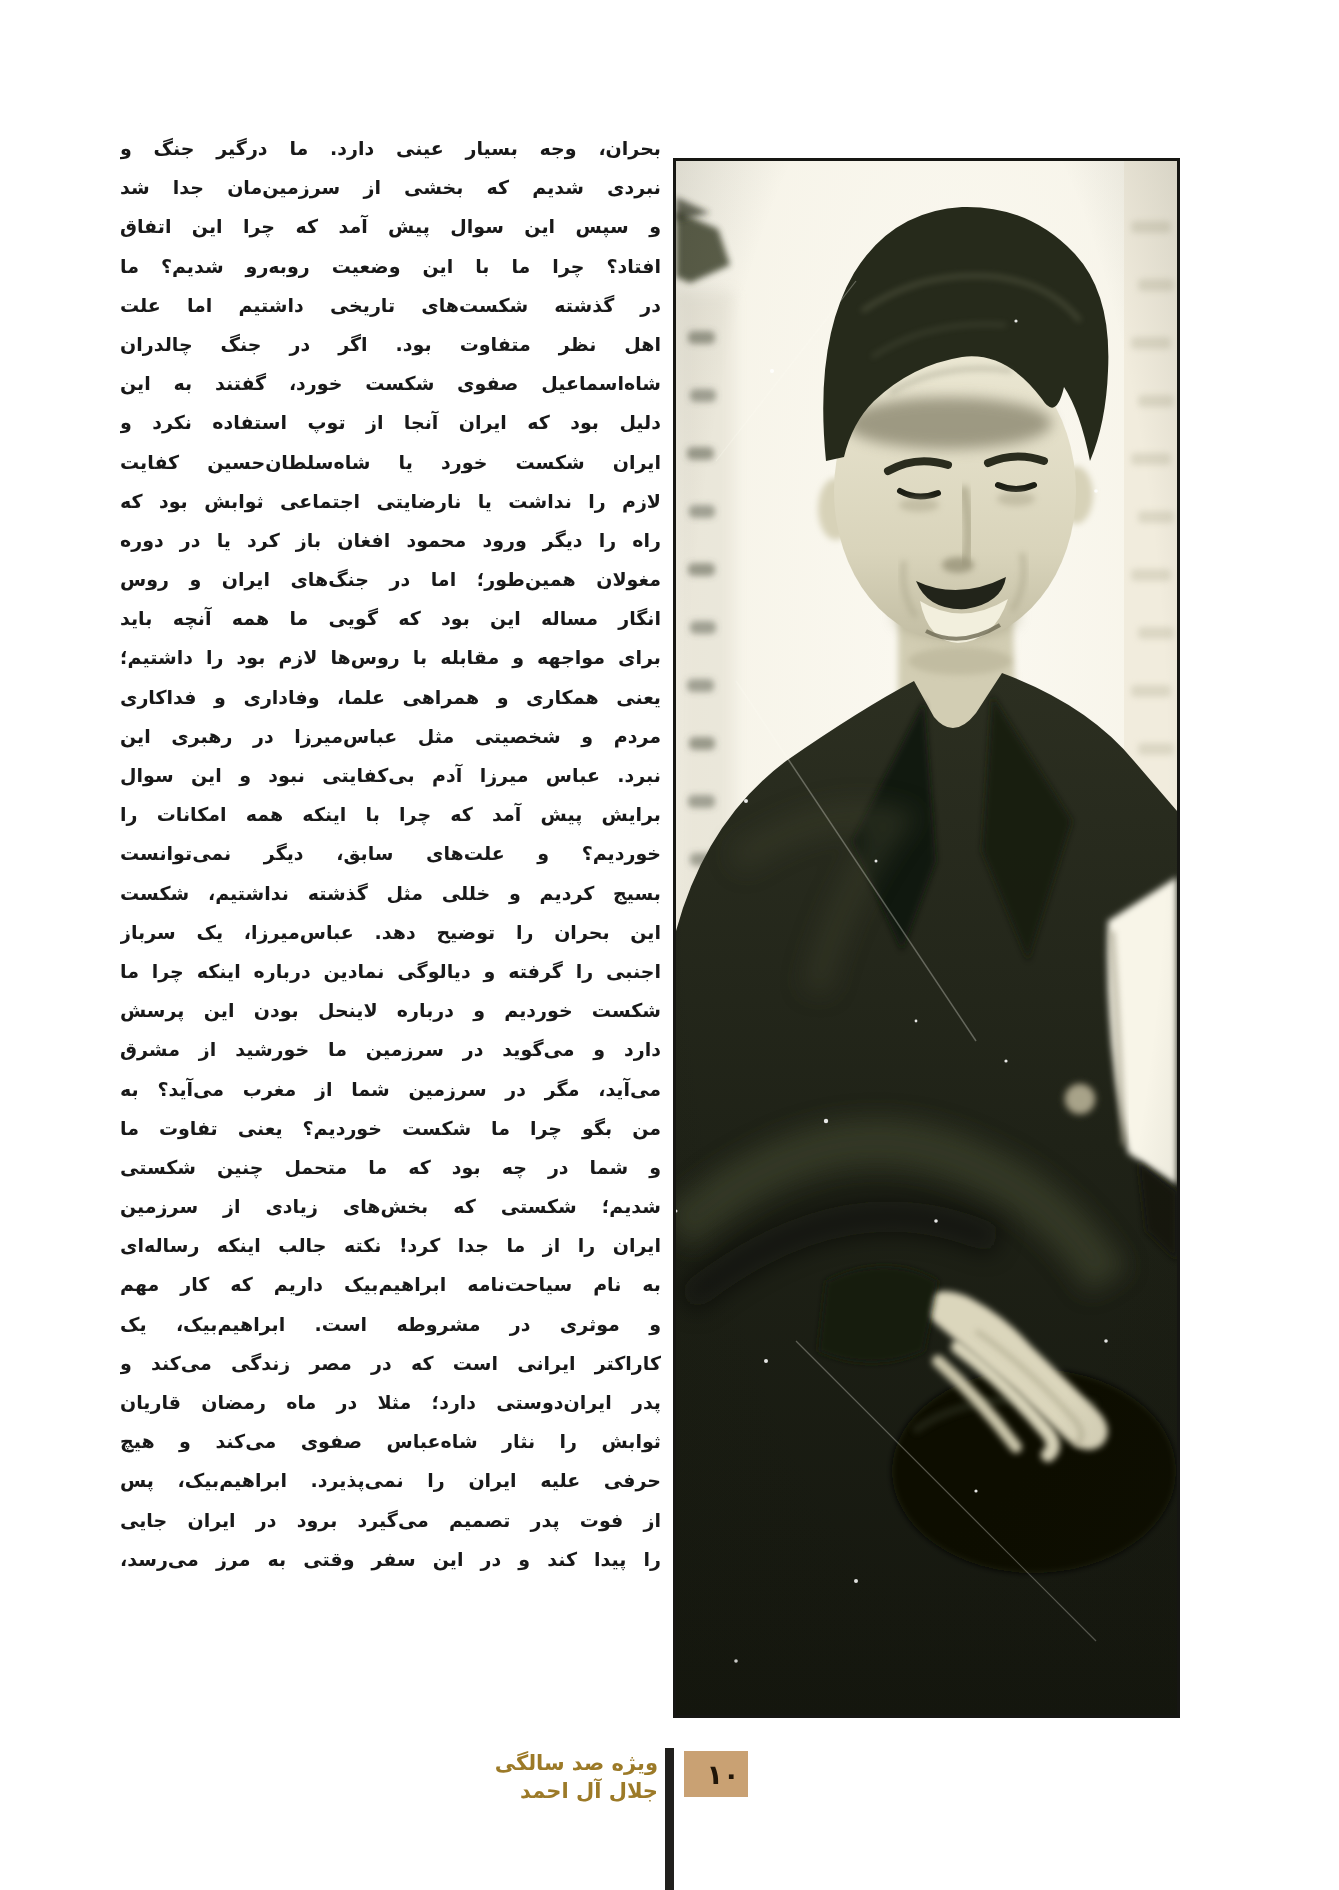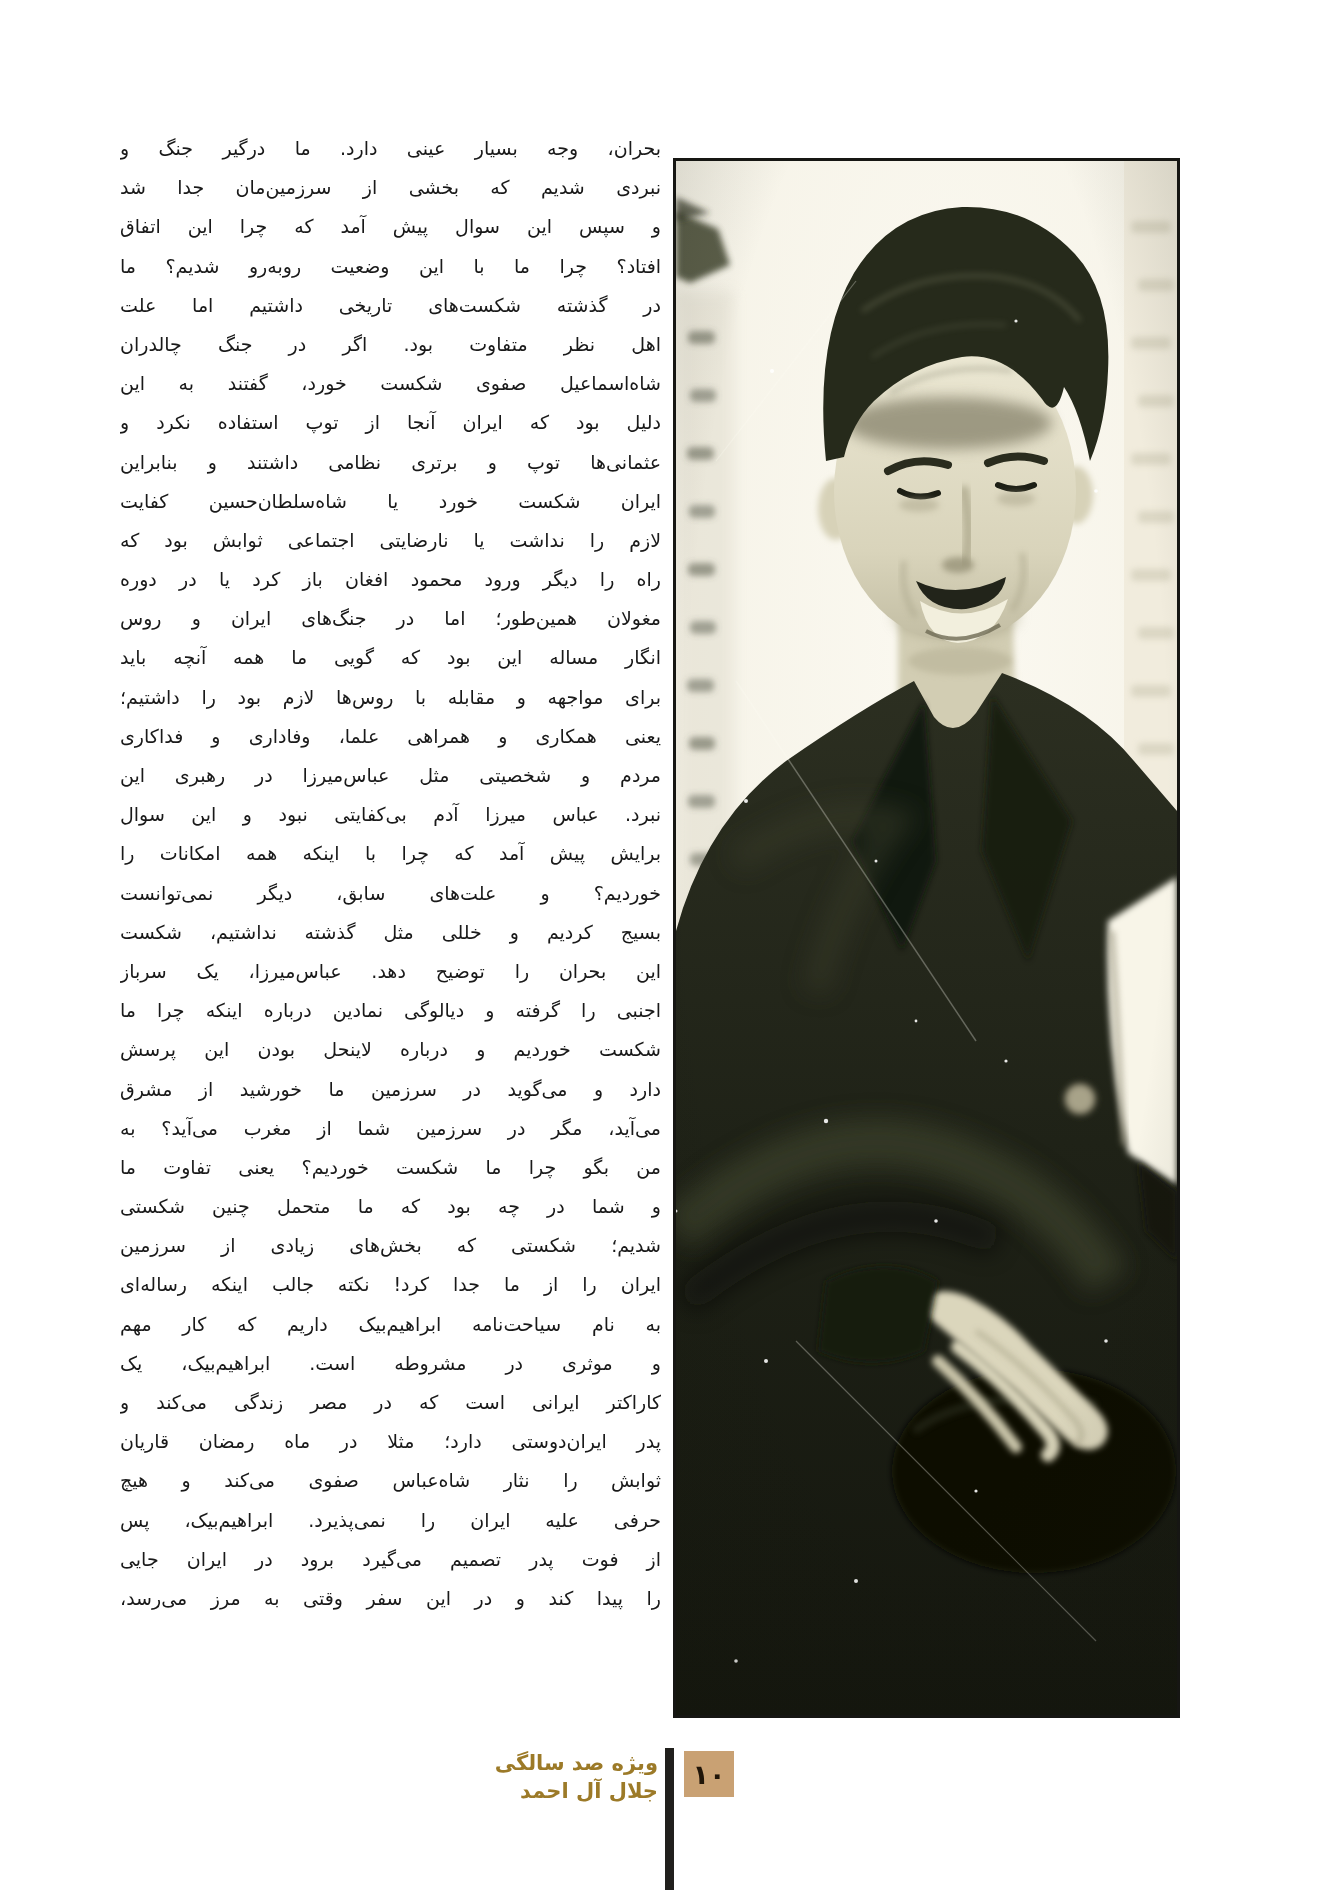--- a/index.html
+++ b/index.html
@@ -9,20 +9,21 @@
   }
   
   .article{
     position:absolute;top:129px;left:120px;width:541px;height:1592px;
     direction:rtl;color:#191919;
   }
   .article .line{
     height:39.2px;line-height:39.2px;font-size:19px;
     text-align:justify;text-align-last:justify;text-justify:inter-word;
     overflow:hidden;
+    font-weight:bold;
   }
   
   .photo{
     position:absolute;left:673px;top:158px;width:507px;height:1560px;
     margin:0;border:3px solid #161613;box-sizing:border-box;background:#f6f4ea;
   }
   .photo svg{display:block;width:100%;height:100%;}
   
   .footer-bar{
     position:absolute;left:665px;top:1748px;width:9px;height:142px;
@@ -44,21 +45,20 @@
 
   <div class="article">
       <div class="line">بحران، وجه بسیار عینی دارد. ما درگیر جنگ و</div>
       <div class="line">نبردی شدیم که بخشی از سرزمین‌مان جدا شد</div>
       <div class="line">و سپس این سوال پیش آمد که چرا این اتفاق</div>
       <div class="line">افتاد؟ چرا ما با این وضعیت روبه‌رو شدیم؟ ما</div>
       <div class="line">در گذشته شکست‌های تاریخی داشتیم اما علت</div>
       <div class="line">اهل نظر متفاوت بود. اگر در جنگ چالدران</div>
       <div class="line">شاه‌اسماعیل صفوی شکست خورد، گفتند به این</div>
       <div class="line">دلیل بود که ایران آنجا از توپ استفاده نکرد و</div>
-      <div class="line">عثمانی‌ها توپ و برتری نظامی داشتند و بنابراین</div>
       <div class="line">ایران شکست خورد یا شاه‌سلطان‌حسین کفایت</div>
       <div class="line">لازم را نداشت یا نارضایتی اجتماعی ثوابش بود که</div>
       <div class="line">راه را دیگر ورود محمود افغان باز کرد یا در دوره</div>
       <div class="line">مغولان همین‌طور؛ اما در جنگ‌های ایران و روس</div>
       <div class="line">انگار مساله این بود که گویی ما همه آنچه باید</div>
       <div class="line">برای مواجهه و مقابله با روس‌ها لازم بود را داشتیم؛</div>
       <div class="line">یعنی همکاری و همراهی علما، وفاداری و فداکاری</div>
       <div class="line">مردم و شخصیتی مثل عباس‌میرزا در رهبری این</div>
       <div class="line">نبرد. عباس میرزا آدم بی‌کفایتی نبود و این سوال</div>
       <div class="line">برایش پیش آمد که چرا با اینکه همه امکانات را</div>
@@ -240,19 +240,19 @@
         <circle cx="380, " cy="1050" r="1.5"></circle>
           <circle cx="240" cy="860" r="1.4"></circle>
           <circle cx="60" cy="1500" r="1.8"></circle>
       </g>
 
       <rect x="0" y="0" width="501" height="1554" fill="url(#vignette)"></rect>
     </svg>
   </figure>
 
   <div class="footer-bar" style="background: rgb(33, 32, 29);"></div>
-  <div class="page-badge" style="background: rgb(201, 161, 115);">۱۰</div>
+  <div class="page-badge" style="background: rgb(201, 161, 115); padding-left: 14px;">۱۰</div>
   <div class="caption" style="color: rgb(156, 122, 40);">
     <div>ویژه صد سالگی</div>
     <div>جلال آل احمد</div>
   </div>
 
 </div>
 
 </body></html>

